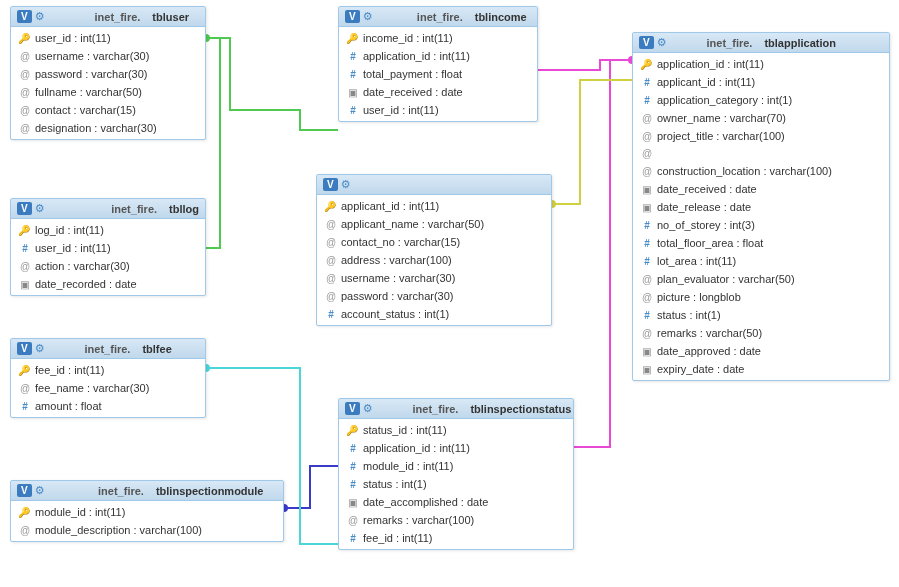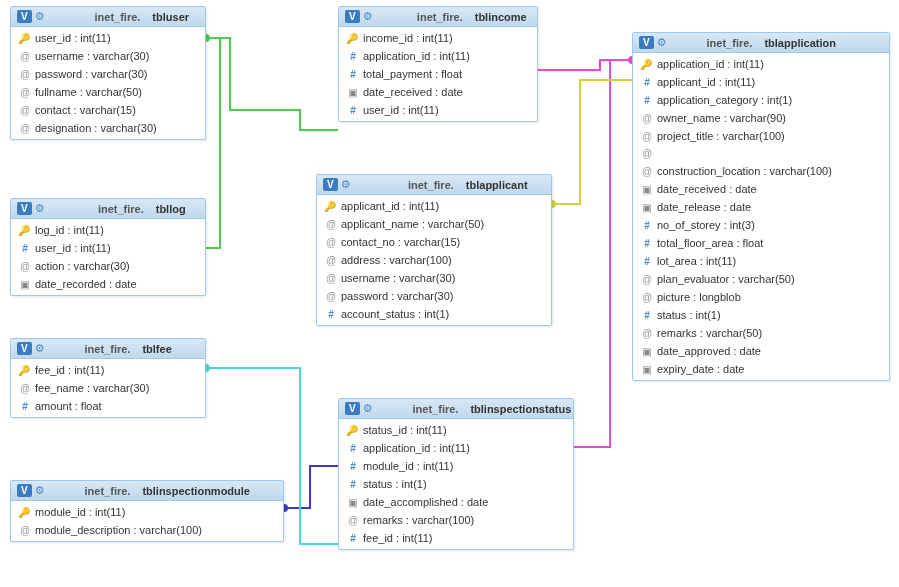--- a/index.html
+++ b/index.html
@@ -76,21 +76,21 @@
         <span class="col-icon at">@</span>
         <span>designation : varchar(30)</span>
       </div>
     </div>
 </div>
 
 <div class="table-box" style="left:10px;top:198px;width:196px">
   <div class="table-header">
     <span class="v-badge">V</span>
     <span class="gear">⚙</span>
-    <span style="flex:1;text-align:center"><span class="schema-name">inet_fire.</span><span class="table-name">tbllog</span></span>
+    <span style="flex:1;text-align:right"><span class="schema-name">inet_fire.</span><span class="table-name">tbllog</span></span>
   </div>
   <div class="table-body">
       <div class="col">
         <span class="col-icon key">🔑</span>
         <span>log_id : int(11)</span>
       </div>
       <div class="col">
         <span class="col-icon hash">#</span>
         <span>user_id : int(11)</span>
       </div>
@@ -124,21 +124,21 @@
         <span class="col-icon hash">#</span>
         <span>amount : float</span>
       </div>
     </div>
 </div>
 
 <div class="table-box" style="left:10px;top:480px;width:274px">
   <div class="table-header">
     <span class="v-badge">V</span>
     <span class="gear">⚙</span>
-    <span style="flex:1;text-align:left"><span class="schema-name">inet_fire.</span><span class="table-name">tblinspectionmodule</span></span>
+    <span style="flex:1;text-align:center"><span class="schema-name">inet_fire.</span><span class="table-name">tblinspectionmodule</span></span>
   </div>
   <div class="table-body">
       <div class="col">
         <span class="col-icon key">🔑</span>
         <span>module_id : int(11)</span>
       </div>
       <div class="col">
         <span class="col-icon at">@</span>
         <span>module_description : varchar(100)</span>
       </div>
@@ -172,21 +172,20 @@
         <span class="col-icon hash">#</span>
         <span>user_id : int(11)</span>
       </div>
     </div>
 </div>
 
 <div class="table-box" style="left:316px;top:174px;width:236px">
   <div class="table-header">
     <span class="v-badge">V</span>
     <span class="gear">⚙</span>
-    <span style="flex:1;text-align:center"><span class="schema-name">inet_fire.</span><span class="table-name">tblapplicant</span></span>
   </div>
   <div class="table-body">
       <div class="col">
         <span class="col-icon key">🔑</span>
         <span>applicant_id : int(11)</span>
       </div>
       <div class="col">
         <span class="col-icon at">@</span>
         <span>applicant_name : varchar(50)</span>
       </div>
@@ -265,21 +264,21 @@
       <div class="col">
         <span class="col-icon hash">#</span>
         <span>applicant_id : int(11)</span>
       </div>
       <div class="col">
         <span class="col-icon hash">#</span>
         <span>application_category : int(1)</span>
       </div>
       <div class="col">
         <span class="col-icon at">@</span>
-        <span>owner_name : varchar(90)</span>
+        <span>owner_name : varchar(70)</span>
       </div>
       <div class="col">
         <span class="col-icon at">@</span>
         <span>project_title : varchar(100)</span>
       </div>
       <div class="col">
         <span class="col-icon at">@</span>
       </div>
       <div class="col">
         <span class="col-icon at">@</span>

